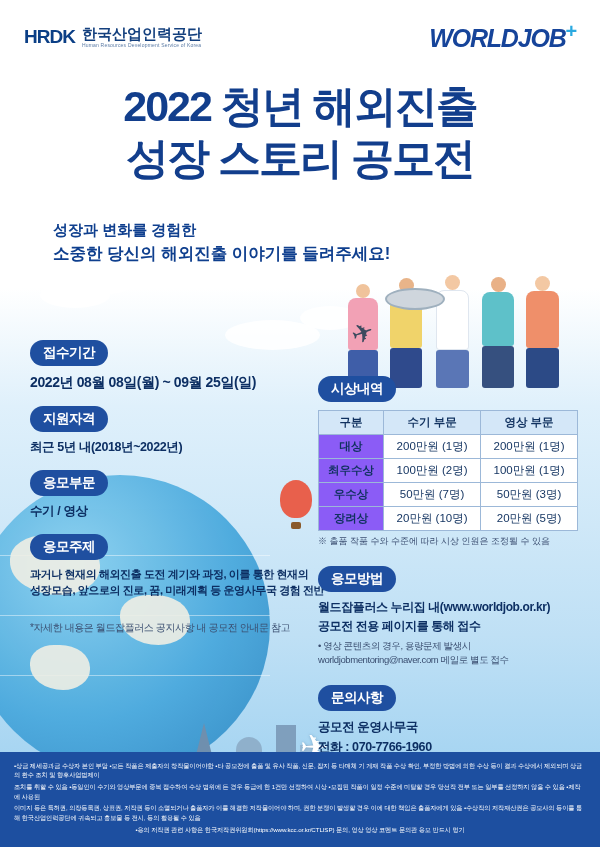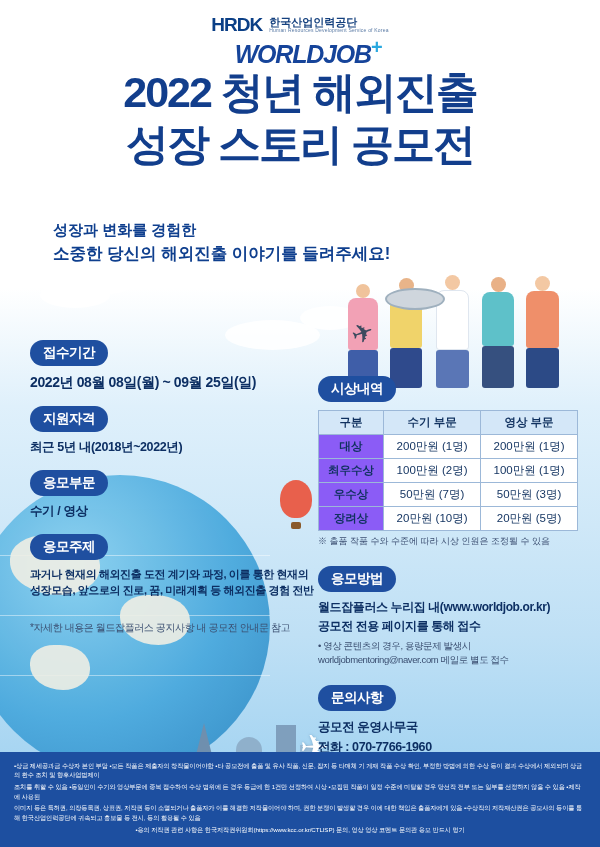--- a/index.html
+++ b/index.html
@@ -17,39 +17,38 @@
     overflow: hidden;
   }
   
   .cloud { position:absolute; background:#ffffff; border-radius:50%; opacity:.85; }
 
   
   .top-bar {
     position:absolute; top:14px; left:0; width:100%; height:46px;
     display:flex; align-items:center; justify-content:space-between;
     padding: 0 24px;
-    flex-direction: column;
   }
   .hrdk { display:flex; align-items:center; gap:7px; }
   .hrdk-mark {
     font-size:19px; font-weight:bold; color:#0b3f86; letter-spacing:-1px;
     font-family:"Liberation Sans", sans-serif;
   }
   .hrdk-text { line-height:1.1; }
-  .hrdk-ko { font-size:11px; color:#14407e; font-weight:bold; }
+  .hrdk-ko { font-size:15px; color:#14407e; font-weight:bold; }
   .hrdk-en { font-size:5px; color:#5b7ba5; letter-spacing:.2px; }
   .worldjob {
     font-size:25px; font-weight:bold; color:#16449a; letter-spacing:-1.2px;
     font-style:italic;
     margin-left:16px;
   }
   .worldjob .plus { color:#2aa9e0; font-style:normal; font-size:20px; vertical-align:super; }
 
   
-  .title-block { position:absolute; top:66px; left:0; width:100%; text-align:center; }
+  .title-block { position:absolute; top:80px; left:0; width:100%; text-align:center; }
   .title-l1, .title-l2 {
     font-size:43px; font-weight:bold; color:#123e8c; letter-spacing:-2px;
     line-height:1.22;
     text-shadow: 2px 2px 0 #ffffff, -1px -1px 0 #ffffff;
   }
   .subtitle {
     position:absolute; top:218px; left:44px;
     color:#0f3f8e; font-weight:bold; line-height:1.55;margin-left:9px;
   }
   .sub1 { font-size:15px; }
@@ -225,21 +224,21 @@
 
     <div class="blk">
       <span class="tag">응모부문</span>
       <div class="blk-body"><span>수기 / 영상</span></div>
     </div>
 
     <div class="blk">
       <span class="tag">응모주제</span>
       <div class="blk-body" style="font-size:11px;">
         <div>과거나 현재의 해외진출 도전 계기와 과정, 이를 통한 현재의</div>
-        <div>성장모습, 앞으로의 진로, 꿈, 미래계획 등 해외진출 경험 전반</div>
+        <div>성장모습, 앞으로의 진로, 꿈, 미래계획 등 운영사무국 경험 전반</div>
         <div class="small" style="margin-top:21px;">*자세한 내용은 월드잡플러스 공지사항 내 공모전 안내문 참고</div>
       </div>
     </div>
 
   </div>
 
   <div class="right-col">
 
     <div class="blk">
       <span class="tag">시상내역</span>

